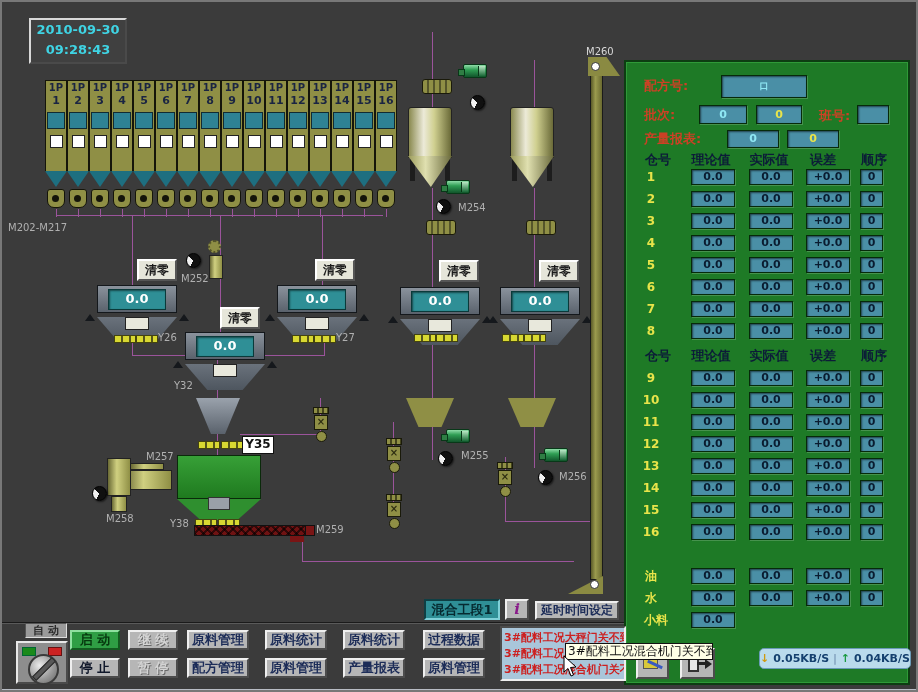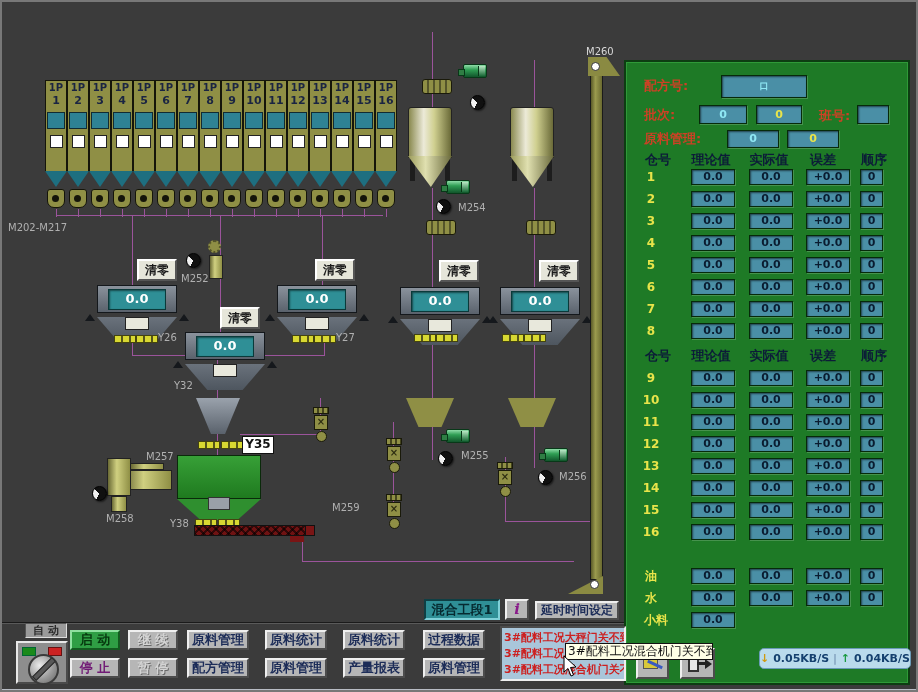--- a/index.html
+++ b/index.html
@@ -88,21 +88,21 @@
   .phead{position:absolute;color:#0c1c38;font:bold 13px/16px "DejaVu Sans",sans-serif;text-align:center;}
   .fieldbox{position:absolute;background:#4a8fa6;border:1px solid #062a0a;box-sizing:border-box;text-align:center;
     color:#0a1c30;font:bold 11px/14px "DejaVu Sans",sans-serif;box-shadow:inset 1px 1px 2px rgba(0,0,0,.55),1px 1px 0 rgba(255,255,255,.18);}
   .cyan{color:#8fe8f4;} .yellow{color:#e8e44a;}
   .bin-no{position:absolute;color:#e8e44a;font:bold 12px/16px "DejaVu Sans",sans-serif;text-align:center;}
   
   .btn{position:absolute;height:20px;background:#b6b6b6;border:2px solid;border-color:#efefef #4c4c4c #4c4c4c #efefef;
     color:#1c2c58;font:bold 13px/16px "DejaVu Sans",sans-serif;text-align:center;box-sizing:border-box;cursor:default;white-space:nowrap;}
   .btn-green{background:#2f9e44;border-color:#8fe09f #145a20 #145a20 #8fe09f;color:#06380e;}
   .btn-ghost{color:#d4d4d4;text-shadow:1px 1px 0 #6a6a6a;}
-  .btn-muted{color:#701a75;}
+  .btn-muted{color:#0f172a;}
   #section-btn{left:422px;top:597px;width:76px;height:21px;background:#2f8f96;border:2px solid;border-color:#0f3f44 #7fd0d8 #7fd0d8 #0f3f44;
     color:#062a30;font:bold 13px/17px "DejaVu Sans",sans-serif;text-align:center;box-sizing:border-box;}
   #info-btn{left:503px;top:597px;width:24px;height:21px;background:#b6b6b6;border:2px solid;border-color:#efefef #4c4c4c #4c4c4c #efefef;
     box-sizing:border-box;text-align:center;color:#8a1a8a;font:italic bold 15px/16px "DejaVu Serif",serif;}
   #auto-tag{left:23px;top:621px;width:42px;height:15px;background:#9a9a9a;border:1px solid;border-color:#555 #ddd #ddd #555;
     color:#2a2a2a;font:bold 11px/13px "DejaVu Sans",sans-serif;text-align:center;box-sizing:border-box;}
   #switch-panel{left:14px;top:639px;width:52px;height:43px;background:#8e8e8e;border:2px solid;border-color:#e8e8e8 #4a4a4a #4a4a4a #e8e8e8;box-sizing:border-box;}
   #sw-green{position:absolute;left:4px;top:4px;width:12px;height:7px;background:#1a8a1a;border:1px solid #063;}
   #sw-red{position:absolute;right:4px;top:4px;width:12px;height:7px;background:#cc2222;border:1px solid #611;}
   #knob{position:absolute;left:10px;top:11px;width:27px;height:27px;border-radius:50%;border:2px solid #3a3a3a;
@@ -119,20 +119,24 @@
   .arr-down{color:#d09a10;} .arr-up{color:#1a9a40;} .net-sep{color:#7a9ab8;}
   #bottom-strip{left:0;top:687px;width:918px;height:5px;background:#b8bcc4;}
   .groove-d{background:#1a1a1a;} .groove-l{background:#5a5a5a;}
   #cursor{left:560px;top:654px;z-index:40;}
 </style>
 </head>
 <body>
 
 <div id="screen">
 
+  <div class="abs" id="clock">
+    <div>2010-09-30</div>
+    <div>09:28:43</div>
+  </div>
 
 
   <div class="abs" id="feeder-bank">
       <div class="feeder" style="left: 0px;">
         <div class="f-tag">1P</div>
         <div class="f-num">1</div>
         <div class="f-screen"></div>
         <div class="f-led"></div>
         <div class="f-cone"></div>
         <div class="f-valve"></div>
@@ -433,38 +437,38 @@
   <div class="eqlabel" style="left:104px;top:511px;">M258</div>
   <div class="abs" id="mixer-body"></div>
   <div class="abs" id="mixer-funnel"></div>
   <div class="abs" id="mixer-gate"></div>
   <div class="ystrip" style="left:193px;top:517px;"></div>
   <div class="ystrip" style="left:216px;top:517px;"></div>
   <div class="eqlabel" style="left:168px;top:516px;">Y38</div>
   <div class="abs" id="conveyor"></div>
   <div class="abs" id="conveyor-cap"></div>
   <div class="abs" id="conveyor-foot"></div>
-  <div class="eqlabel" style="left:314px;top:500px;margin-left:16px;">M259</div>
+  <div class="eqlabel" style="left:314px;top:522px;">M259</div>
 
   <div class="eqlabel" style="left:584px;top:44px;color:#d8d8d8;">M260</div>
   <div class="abs" id="elev-bar"></div>
   <div class="abs" id="elev-head"></div>
   <div class="wdot" style="left:589px;top:60px;"></div>
   <div class="abs" id="elev-foot"></div>
   <div class="wdot" style="left:588px;top:578px;"></div>
 
   <div class="abs" id="panel">
     <div class="plabel" style="left:18px;top:16px;">配方号:</div>
     <div class="fieldbox cyan" style="left:95px;top:13px;width:86px;height:23px;font-size:9px;line-height:21px;">口</div>
     <div class="plabel" style="left:18px;top:45px;">批次:</div>
     <div class="fieldbox cyan" style="left:73px;top:43px;width:48px;height:19px;line-height:17px;">0</div>
     <div class="fieldbox yellow" style="left:130px;top:43px;width:46px;height:19px;line-height:17px;">0</div>
     <div class="plabel" style="left:193px;top:46px;">班号:</div>
     <div class="fieldbox" style="left:231px;top:43px;width:32px;height:19px;"></div>
-    <div class="plabel" style="left:18px;top:69px;">原料管理:</div>
+    <div class="plabel" style="left:18px;top:69px;">产量报表:</div>
     <div class="fieldbox cyan" style="left:101px;top:68px;width:52px;height:18px;line-height:16px;">0</div>
     <div class="fieldbox yellow" style="left:161px;top:68px;width:52px;height:18px;line-height:16px;">0</div>
 
     <div class="phead" style="left:15px;top:90px;width:34px;">仓号</div>
     <div class="phead" style="left:57px;top:90px;width:56px;">理论值</div>
     <div class="phead" style="left:115px;top:90px;width:56px;">实际值</div>
     <div class="phead" style="left:172px;top:90px;width:50px;">误差</div>
     <div class="phead" style="left:226px;top:90px;width:44px;">顺序</div>
 
     <div class="phead" style="left:15px;top:286px;width:34px;">仓号</div>

